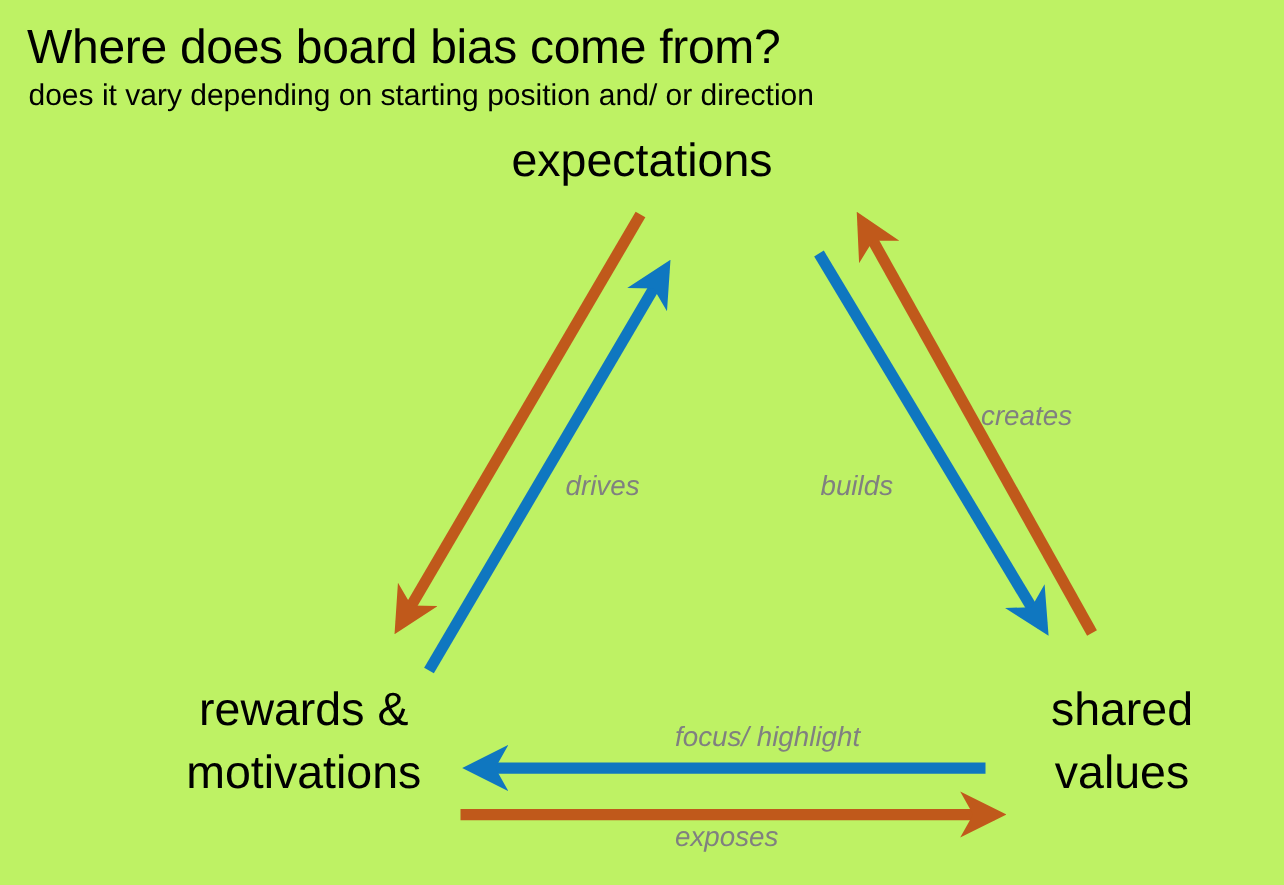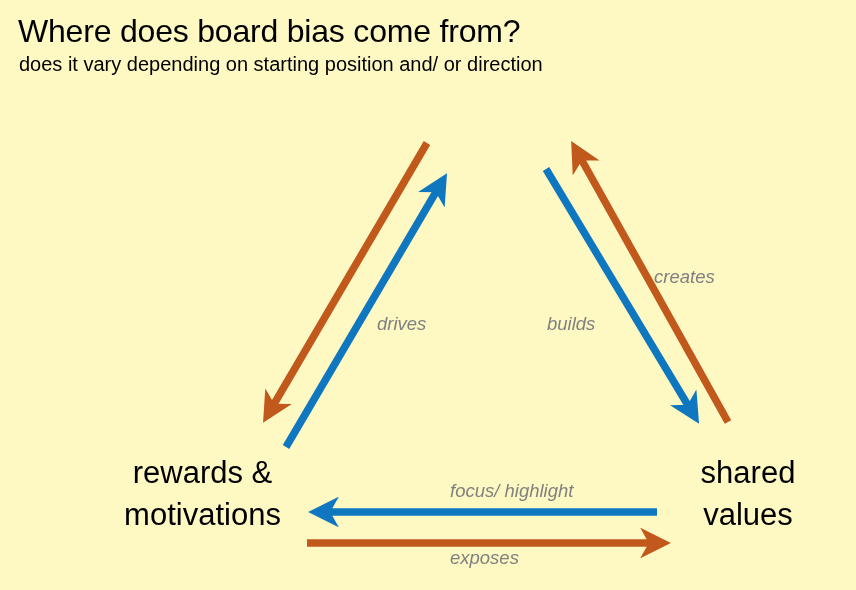--- a/index.html
+++ b/index.html
@@ -9,21 +9,21 @@
     background: #ffffff;
   }
   body {
     font-family: "Liberation Sans", sans-serif;
     color: #000000;
   }
   #slide {
     position: relative;
     width: 856px;
     height: 590px;
-    background: #fef9c3;
+    background: #bef264;
     overflow: hidden;
   }
 
   
   #title {
     position: absolute;
     left: 18px;
     top: 12px;
     font-size: 32px;
     font-weight: 400;
@@ -121,20 +121,23 @@
 
     <line x1="546" y1="169" x2="695" y2="417" stroke="#0F77C0" stroke-width="7.5" marker-end="url(#head-blue)"></line>
 
     <line x1="728" y1="422" x2="575" y2="148" stroke="#C0591B" stroke-width="7.5" marker-end="url(#head-orange)"></line>
 
     <line x1="657" y1="512" x2="316" y2="512" stroke="#0F77C0" stroke-width="7.5" marker-end="url(#head-blue)"></line>
 
     <line x1="307" y1="543" x2="663" y2="543" stroke="#C0591B" stroke-width="7.5" marker-end="url(#head-orange)"></line>
   </svg>
 
+  <div class="node" id="node-expectations">
+    <span>expectations</span>
+  </div>
 
   <div class="node" id="node-rewards">
     <div>rewards &amp;</div>
     <div>motivations</div>
   </div>
 
   <div class="node" id="node-shared">
     <div>shared</div>
     <div>values</div>
   </div>

